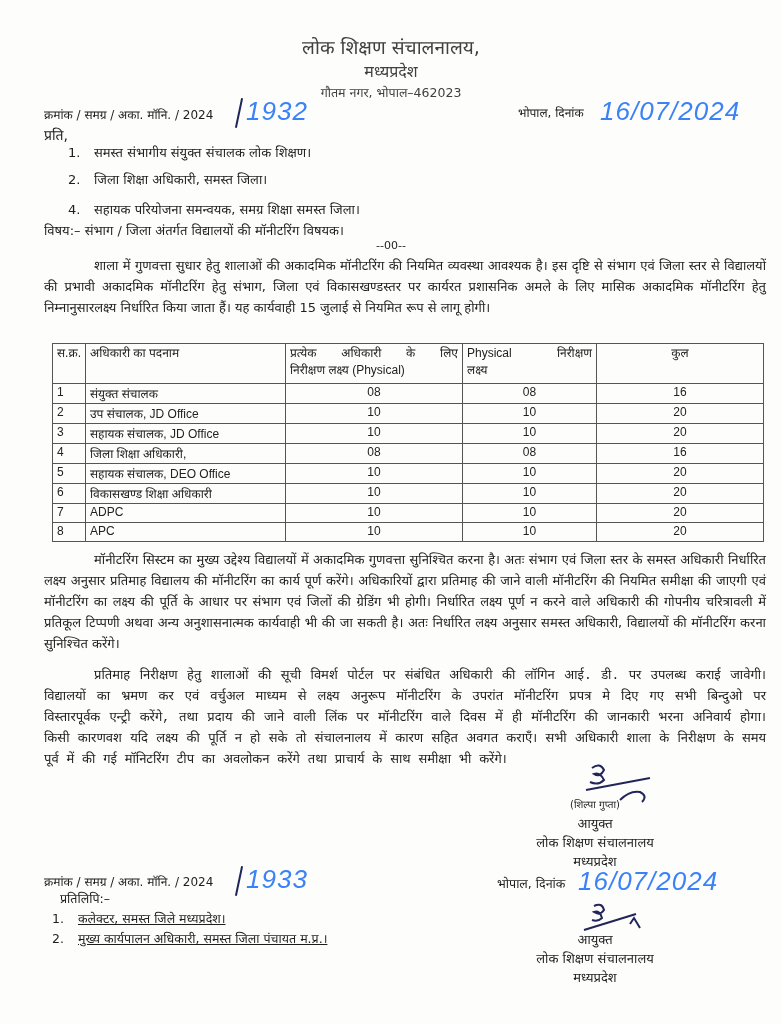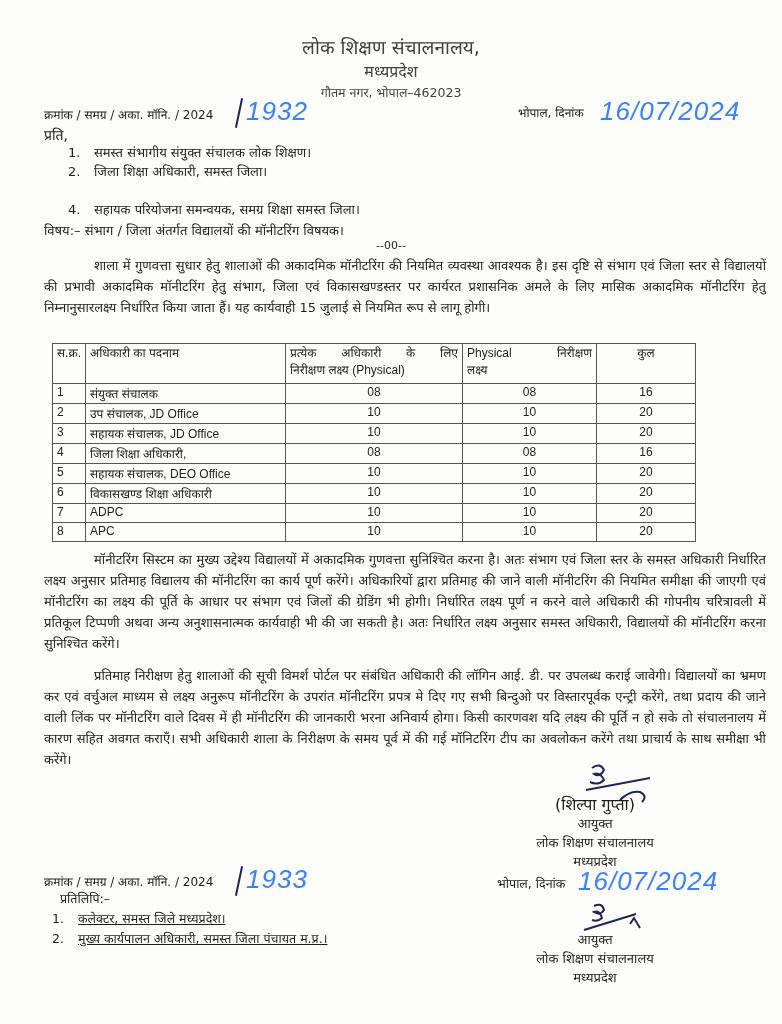--- a/index.html
+++ b/index.html
@@ -48,26 +48,26 @@
       position: absolute;
       left: 44px;
       width: 722px;
       font-size: 13px;
       line-height: 21px;
       text-align: justify;
       text-indent: 50px;
     }
     .p1 { top: 255px; }
     .p2 { top: 549px; }
-    .p3 { top: 665px; }
+    .p3 { top: 665px; font-family: Liberation Mono, monospace; }
 
     table.targets {
       position: absolute;
       left: 52px; top: 343px;
-      width: 644px;
+      width: 712px;
       border-collapse: collapse;
       font-family: "Liberation Sans", "DejaVu Sans", sans-serif;
       font-size: 12px;
       color: #222;
     }
     table.targets td, table.targets th {
       border: 1px solid #555;
       padding: 1px 4px;
       font-weight: normal;
       vertical-align: top;
@@ -91,21 +91,21 @@
     .sig-block {
       position: absolute;
       left: 480px;
       width: 230px;
       text-align: center;
       font-size: 13px;
       line-height: 19px;
     }
     .sig1 { top: 795px; }
     .sig2 { top: 930px; }
-    .sig-name { font-size: 16px; }
+    .sig-name { font-size: 10px; }
 
     .ref2-line { left: 44px; top: 873px; font-size: 12px; }
     .ref2-hand { left: 234px; top: 864px; }
     .pratilipi { left: 44px; top: 890px; font-size: 12.5px; margin-left: 16px; }
     .copy-item { left: 52px; font-size: 12.5px; text-decoration: underline; }
     .date2-line { left: 497px; top: 875px; font-size: 12.5px; }
     .date2-hand { left: 578px; top: 866px; }
   </style>
 </head>
 <body>
@@ -120,21 +120,21 @@
   <div class="abs hand ref-hand">
     <span class="slash"></span><span>1932</span>
   </div>
   <div class="abs date-line">भोपाल, दिनांक</div>
   <div class="abs hand date-hand">16/07/2024</div>
 
   <div class="abs prati">प्रति,</div>
   <div class="abs list-item" style="top:143px">
     <span class="list-num">1.</span><span>समस्त संभागीय संयुक्त संचालक लोक शिक्षण।</span>
   </div>
-  <div class="abs list-item" style="top:162px">
+  <div class="abs list-item" style="top:170px">
     <span class="list-num">2.</span><span>जिला शिक्षा अधिकारी, समस्त जिला।</span>
   </div>
   <div class="abs list-item" style="top:200px">
     <span class="list-num">4.</span><span>सहायक परियोजना समन्वयक, समग्र शिक्षा समस्त जिला।</span>
   </div>
 
   <div class="abs subject">विषय:– संभाग / जिला अंतर्गत विद्यालयों की मॉनीटरिंग विषयक।</div>
   <div class="abs sep">--00--</div>
 
   <div class="para p1">शाला में गुणवत्ता सुधार हेतु शालाओं की अकादमिक मॉनीटरिंग की नियमित व्यवस्था आवश्यक है। इस दृष्टि से संभाग एवं जिला स्तर से विद्यालयों की प्रभावी अकादमिक मॉनीटरिंग हेतु संभाग, जिला एवं विकासखण्डस्तर पर कार्यरत प्रशासनिक अमले के लिए मासिक अकादमिक मॉनीटरिंग  हेतु निम्नानुसारलक्ष्य निर्धारित किया जाता हैं। यह कार्यवाही 15 जुलाई से नियमित रूप से लागू होगी।</div>

